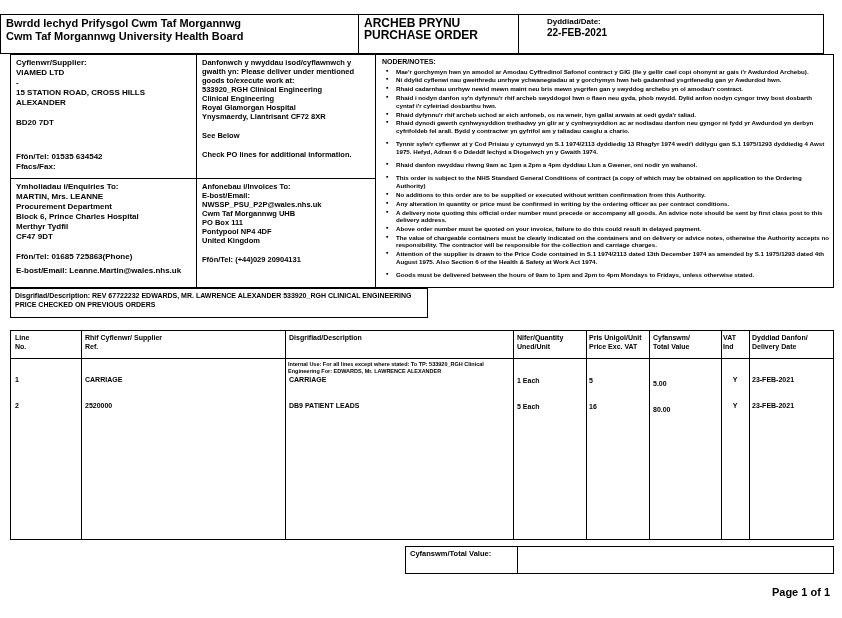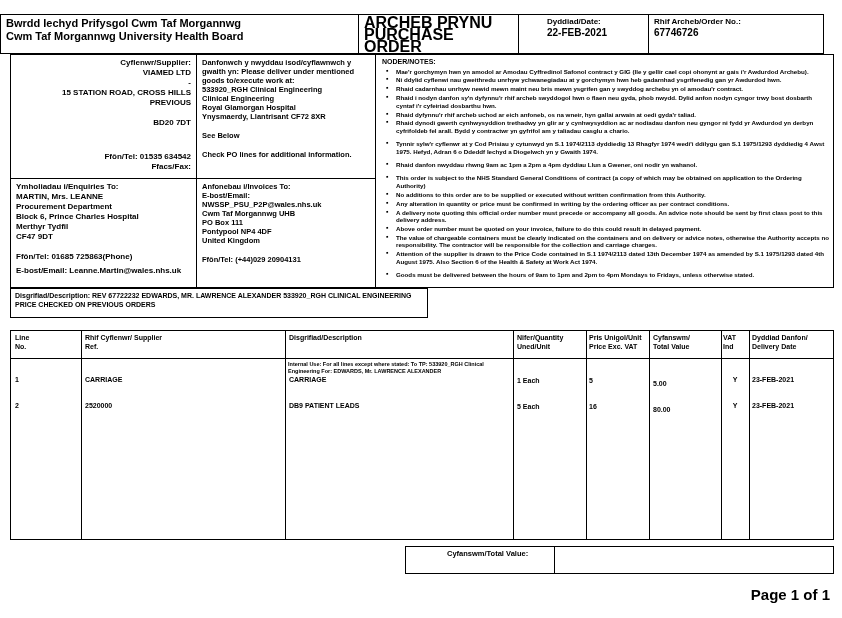--- a/index.html
+++ b/index.html
@@ -7,84 +7,80 @@
   #doc {
     position:relative; width:842px; height:618px; background:#ffffff;
     font-family:"Liberation Sans", sans-serif; font-weight:bold; color:#000;
     overflow:hidden;
   }
   .box { position:absolute; border:1.5px solid #000; }
   
   #hdr { left:0; top:14px; width:824px; height:40px; display:flex; }
   .hcell { padding:2px 5px; height:100%; }
   .hc1 { width:357px; font-size:11px; line-height:13px; }
-  .hc2 { width:160px; border-left:1.5px solid #000; font-size:16px; line-height:12px; }
+  .hc2 { width:160px; border-left:1.5px solid #000; font-size:12px; line-height:12px; }
   .hc3 { width:130px; border-left:1.5px solid #000;padding-left:28px; }
   .hc4 { flex:1; border-left:1.5px solid #000; }
   .lbl { font-size:8px; line-height:10px; }
   .val10 { font-size:10px; line-height:12px; }
   
   #main { left:10px; top:54px; width:824px; height:234px; }
   .cell { position:absolute; padding:3px 5px; font-size:8px; line-height:10px; }
-  #supplier { left:0; top:0; width:186px; height:124px; border-right:1.5px solid #000; border-bottom:1.5px solid #000;text-align:right; }
+  #supplier { left:0; top:0; width:186px; height:124px; border-right:1.5px solid #000; border-bottom:1.5px solid #000; }
   #deliver  { left:186px; top:0; width:179px; height:124px; border-right:1.5px solid #000; border-bottom:1.5px solid #000; font-size:7.5px; line-height:9px; }
   #enquiries{ left:0; top:124px; width:186px; height:110px; border-right:1.5px solid #000; }
   #invoices { left:186px; top:124px; width:179px; height:110px; border-right:1.5px solid #000; font-size:7.5px; line-height:9px; }
   #notes    { left:365px; top:0; width:459px; height:234px; padding:2px 6px; }
   #notes .nh { font-size:7px; line-height:9px; }
   .nitem { position:relative; padding-left:14px; font-size:6.2px; line-height:7.4px; margin-top:1.5px; }
   .nitem::before { content:"▪"; position:absolute; left:4px; top:-1px; font-size:7px; }
   .nitem.gap { margin-top:6px; } .sp10 { height:10px; } .sp4 { height:4px; }
   
   #descstrip { left:10px; top:288px; width:418px; height:30px; padding:2px 4px; font-size:7px; line-height:9px; }
   
   #items { left:10px; top:330px; width:824px; height:210px; }
   .vline { position:absolute; top:0; bottom:0; width:1px; background:#000; }
   #items .hline { position:absolute; left:0; right:0; top:27px; height:1px; background:#000; }
   .th { position:absolute; top:2px; font-size:7px; line-height:9px; }
   .td { position:absolute; font-size:7px; line-height:9px; }
   .note-int { position:absolute; left:277px; top:30px; width:226px; font-size:5.5px; line-height:6.5px; }
   
   #totals { left:405px; top:546px; width:429px; height:28px; display:flex; }
-  #totals .tl { width:112px; border-right:1.5px solid #000; padding:2px 4px; font-size:7.5px;margin-left:37px; }
+  #totals .tl { width:112px; border-right:1.5px solid #000; padding:2px 4px; font-size:7.5px; }
   #totals .tr { flex:1; text-align:center; padding-top:2px; font-size:7.5px; line-height:10px; }
-  #pagefoot { position:absolute; top:586px; right:12px; font-size:15px;margin-left:29px; }
+  #pagefoot { position:absolute; top:586px; right:12px; font-size:11px;margin-left:29px; }
 </style>
 </head>
 <body>
 
 <div id="doc">
 
   <div id="hdr" class="box">
     <div class="hcell hc1">
       <div>Bwrdd Iechyd Prifysgol Cwm Taf Morgannwg</div>
       <div>Cwm Taf Morgannwg University Health Board</div>
     </div>
     <div class="hcell hc2">
       <div>ARCHEB PRYNU</div>
       <div>PURCHASE ORDER</div>
     </div>
     <div class="hcell hc3">
       <div class="lbl">Dyddiad/Date:</div>
       <div class="val10">22-FEB-2021</div>
-    </div>
-    <div class="hcell hc4">
-      <div class="lbl">Rhif Archeb/Order No.:</div>
-      <div class="val10">67746726</div>
     </div>
   </div>
 
   <div id="main" class="box">
 
     <div id="supplier" class="cell">
       <div class="lbl">Cyflenwr/Supplier:</div>
       <div>VIAMED LTD</div>
       <div>-</div>
       <div>15 STATION ROAD, CROSS HILLS</div>
-      <div>PREVIOUS</div>
+      <div>ALEXANDER</div>
       <div class="sp10"></div>
       <div>BD20 7DT</div>
       <div style="height:24px"></div>
       <div>Ffôn/Tel: 01535 634542</div>
       <div>Ffacs/Fax:</div>
     </div>
 
     <div id="deliver" class="cell">
       <div>Danfonwch y nwyddau isod/cyflawnwch y gwaith yn: Please deliver under mentioned goods to/execute work at:</div>
       <div>533920_RGH Clinical Engineering</div>

